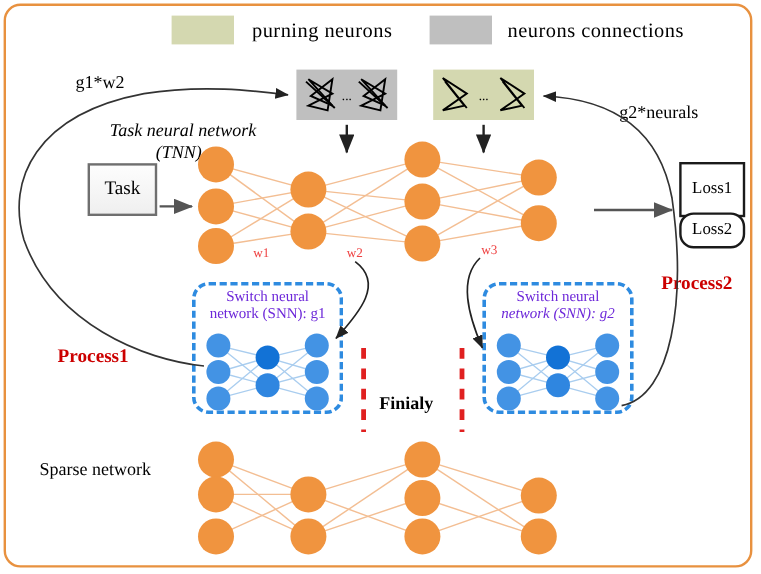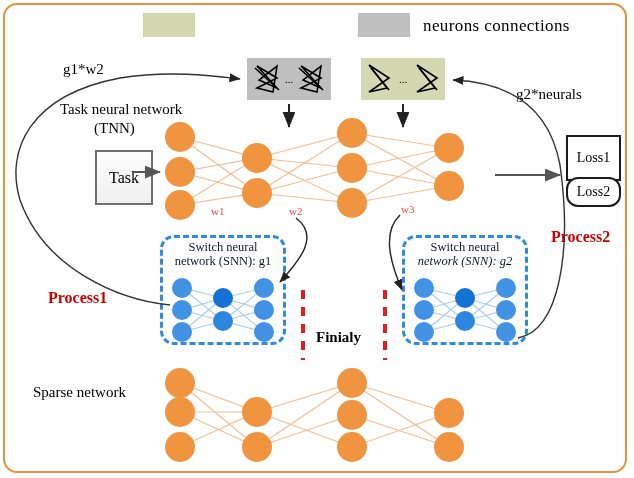--- a/index.html
+++ b/index.html
@@ -13,35 +13,36 @@
   .legend-sw{position:absolute;}
   .legend-label{font-size:17px;letter-spacing:.4px;}
   .box-lbl{position:absolute;box-sizing:border-box;display:flex;
            align-items:center;justify-content:center;}
   .task-box{border:2px solid #6f6f6f;background:linear-gradient(#fdfdfd,#efefef);
             font-size:16px;}
   .loss-box{border:2px solid #1a1a1a;background:#ffffff;font-size:14px;}
   .prune-box{position:absolute;}
   .snn-box{position:absolute;border:3px dashed #2E8BE0;border-radius:14px;
            box-sizing:border-box;background:transparent;}
-  .snn-cap{position:absolute;text-align:center;font-size:12.5px;line-height:14px;color:#0f172a;}
+  .snn-cap{position:absolute;text-align:center;font-size:12.5px;line-height:14px;color:#6d28d9;}
   .proc{position:absolute;color:#CC0000;font-weight:bold;font-size:16px;
         font-family:"Liberation Serif",serif;}
   .finaly{position:absolute;color:#000;font-weight:bold;font-size:15px;}
   .small-lbl{position:absolute;font-size:11px;color:#ef4444;}
-  .ttl{position:absolute;font-size:15px;color:#000;text-align:left;line-height:19px;}
+  .ttl{position:absolute;font-size:15px;color:#000;text-align:center;line-height:19px;font-style:italic;}
 </style>
 </head>
 <body>
 
 <div id="root">
 
   <div class="frame"></div>
 
   <div class="legend-sw" style="left:143px;top:13px;width:52px;height:24px;background:#D4D8B0;"></div>
+  <div class="txt legend-label" style="left:210px;top:16px;">purning  neurons</div>
 
   <div class="legend-sw" style="left:358px;top:13px;width:52px;height:24px;background:#BFBFBF;"></div>
   <div class="txt legend-label" style="left:423px;top:16px;">neurons  connections</div>
 
   <div class="prune-box" style="left:247px;top:58px;width:84px;height:42px;background:#BFBFBF;">
     <svg width="84" height="42" viewBox="0 0 84 42">
       <g stroke="#000" stroke-width="1.6" fill="none">
         <path d="M10 8 L30 20 L10 30 L26 34 L30 8 L12 22 L30 30 Z"></path>
         <path d="M8 10 L32 32"></path>
         <path d="M54 8 L74 20 L54 30 L70 34 L74 8 L56 22 L74 30 Z"></path>
@@ -61,21 +62,21 @@
     </svg>
   </div>
 
   <div class="txt" style="left:63px;top:61px;font-size:15px;">g1*w2</div>
 
   <div class="txt" style="left:516px;top:86px;font-size:15px;">g2*neurals</div>
 
   <div class="ttl" style="left:60px;top:100px;width:185px;">Task neural network</div>
   <div class="ttl" style="left:94px;top:119px;width:110px;">(TNN)</div>
 
-  <div class="box-lbl task-box" style="left:73px;top:150px;width:58px;height:55px;margin-left:22px;">Task</div>
+  <div class="box-lbl task-box" style="left:73px;top:136px;width:58px;height:44px;">Task</div>
 
   <div class="small-lbl" style="left:211px;top:205px;">w1</div>
   <div class="small-lbl" style="left:289px;top:205px;">w2</div>
   <div class="small-lbl" style="left:401px;top:203px;">w3</div>
 
   <div class="box-lbl loss-box" style="left:566px;top:135px;width:55px;height:46px;">Loss1</div>
   <div class="box-lbl loss-box" style="left:566px;top:177px;width:55px;height:30px;border-radius:12px;">Loss2</div>
 
   <div class="proc" style="left:48px;top:289px;">Process1</div>
   <div class="proc" style="left:551px;top:228px;">Process2</div>

